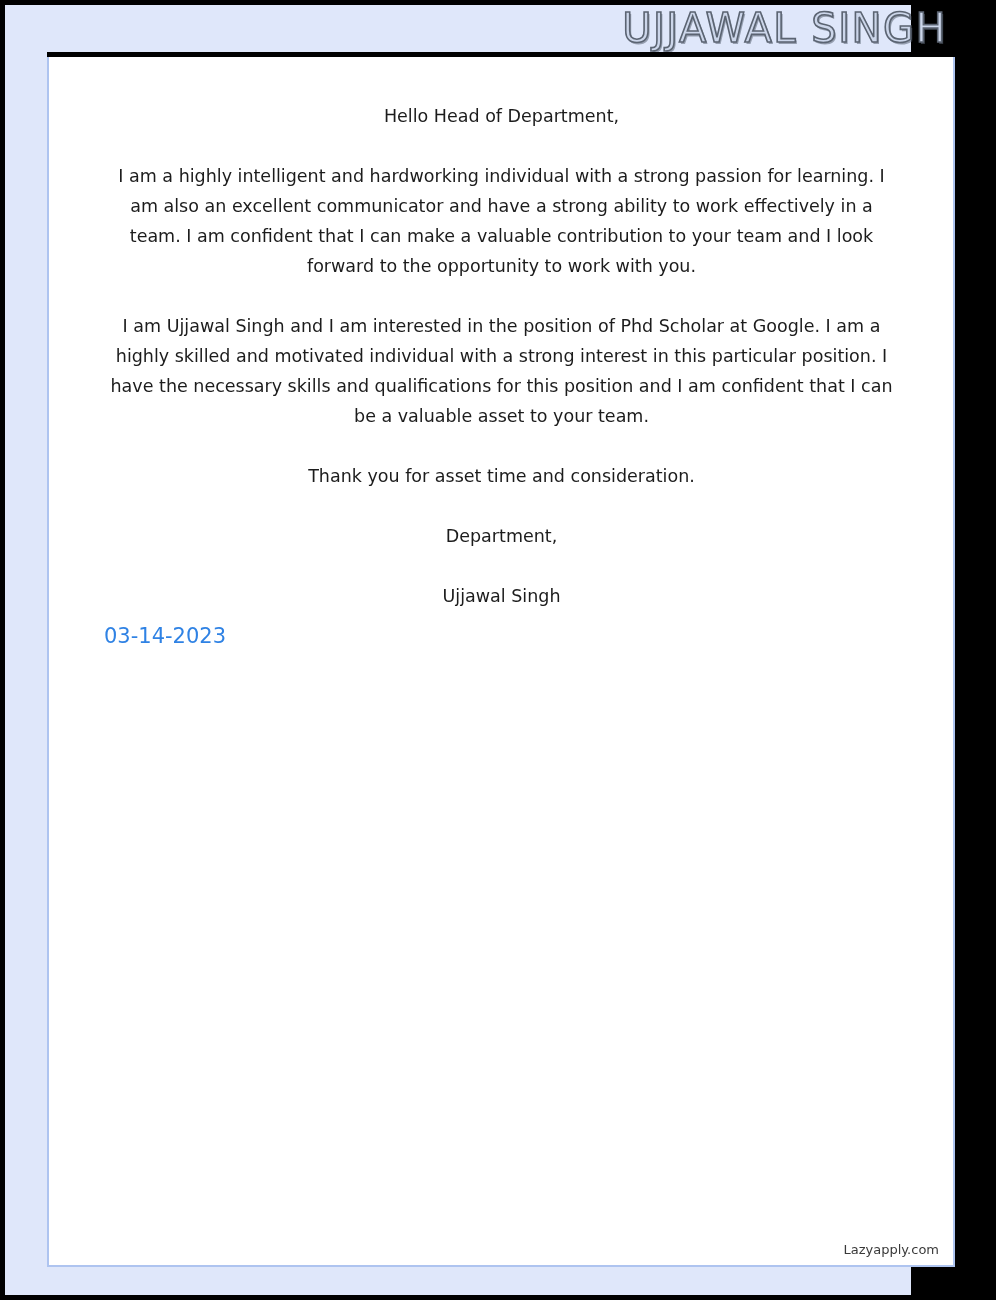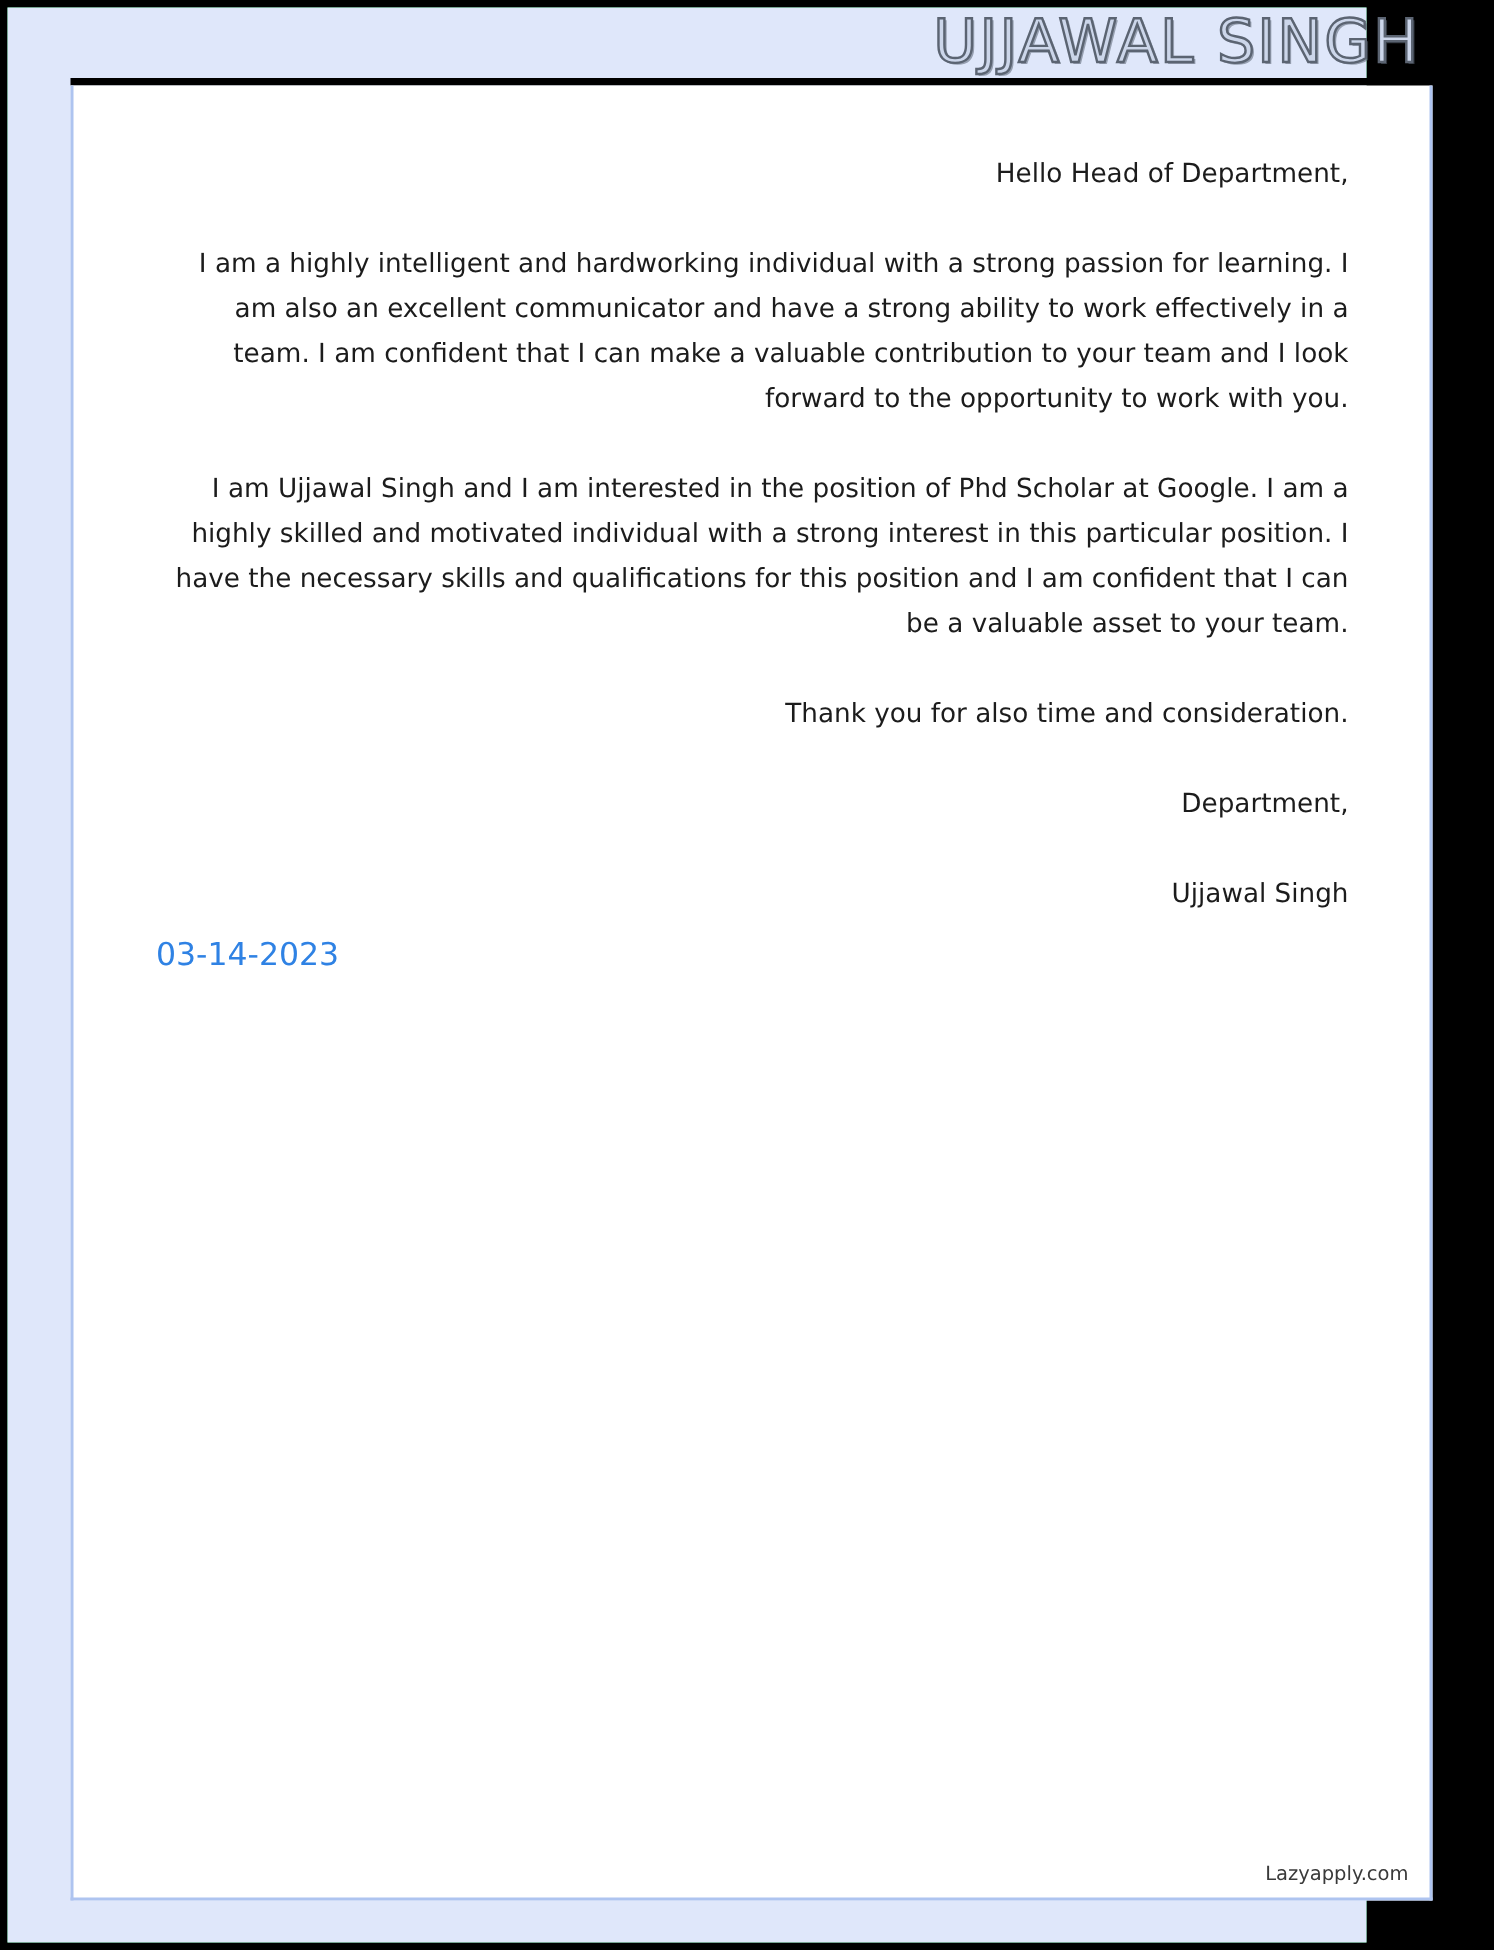--- a/index.html
+++ b/index.html
@@ -16,21 +16,21 @@
 
   
   .page-frame {
     position: absolute;
     left: 0;
     top: 0;
     width: 916px;
     height: 1300px;
     box-sizing: border-box;
     border: 5px solid #000000;
-    background: #22c55e;
+    background: #0ea5e9;
   }
 
   
   .paper {
     position: absolute;
     left: 0;
     top: 0;
     right: 0;
     bottom: 0;
     background: #dfe7fa;
@@ -95,21 +95,21 @@
     width: 795px;
   }
 
   .letter-line,
   .letter-paragraph {
     font-family: "DejaVu Sans", sans-serif;
     font-size: 17.5px;
     line-height: 30px;
     color: #1c1c1c;
     margin: 0 0 30px 0;
-    text-align: right;
+    text-align: center;
   }
 
   .signature-name {
     margin-bottom: 10px;
   }
 
   .letter-date {
     font-family: "DejaVu Sans", sans-serif;
     font-size: 21px;
     line-height: 30px;
@@ -144,21 +144,21 @@
     <div class="letter-card">
 
       <div class="letter-body">
 
         <p class="letter-line">Hello Head of Department,</p>
 
         <p class="letter-paragraph">I am a highly intelligent and hardworking individual with a strong passion for learning. I am also an excellent communicator and have a strong ability to work effectively in a team. I am confident that I can make a valuable contribution to your team and I look forward to the opportunity to work with you.</p>
 
         <p class="letter-paragraph">I am Ujjawal Singh and I am interested in the position of Phd Scholar at Google. I am a highly skilled and motivated individual with a strong interest in this particular position. I have the necessary skills and qualifications for this position and I am confident that I can be a valuable asset to your team.</p>
 
-        <p class="letter-paragraph">Thank you for also time and consideration.</p>
+        <p class="letter-paragraph">Thank you for asset time and consideration.</p>
 
         <p class="letter-paragraph">Department,</p>
 
         <p class="letter-paragraph signature-name">Ujjawal Singh</p>
 
         <p class="letter-date">03-14-2023</p>
 
       </div>
 
       <div class="letter-footer">Lazyapply.com</div>

